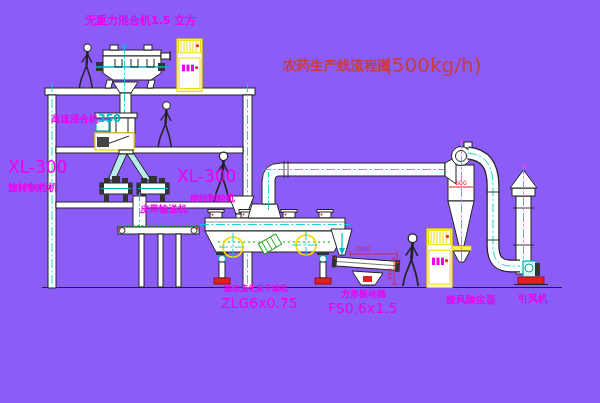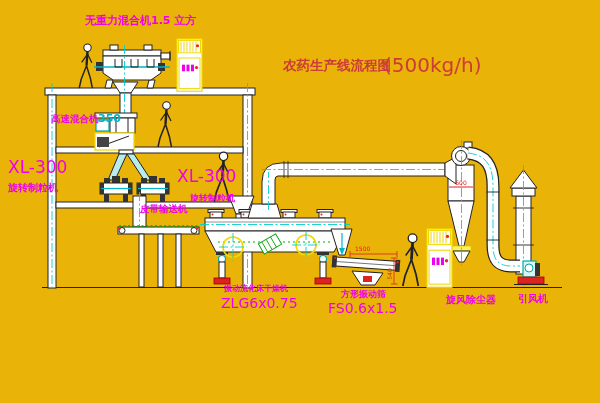--- a/index.html
+++ b/index.html
@@ -1,16 +1,16 @@
 <!DOCTYPE html>
 <html><head>
 <meta charset="utf-8">
 <style>
   html,body{margin:0;padding:0;background:#fff;}
-  #canvas{position:relative;width:600px;height:403px;background:#eab308;overflow:hidden;
+  #canvas{position:relative;width:600px;height:403px;background:#8b5cf6;overflow:hidden;
           font-family:"DejaVu Sans","Liberation Sans",sans-serif;}
   svg text{font-family:"DejaVu Sans","Liberation Sans",sans-serif;}
   .ln  {stroke:#222;fill:#fff;stroke-width:1;}
   .lnf {stroke:#222;fill:none;stroke-width:1;}
   .blk {fill:#333;stroke:none;}
   .cl  {stroke:#00cfcf;stroke-width:0.9;fill:none;stroke-dasharray:9 2.5 2 2.5;}
   .mag {fill:#ee00ee;font-weight:bold;}
   .redt{fill:#dd2222;}
   .rln {stroke:#dd2222;stroke-width:0.8;fill:none;}
   .yel {stroke:#f0d800;fill:#fff;}

